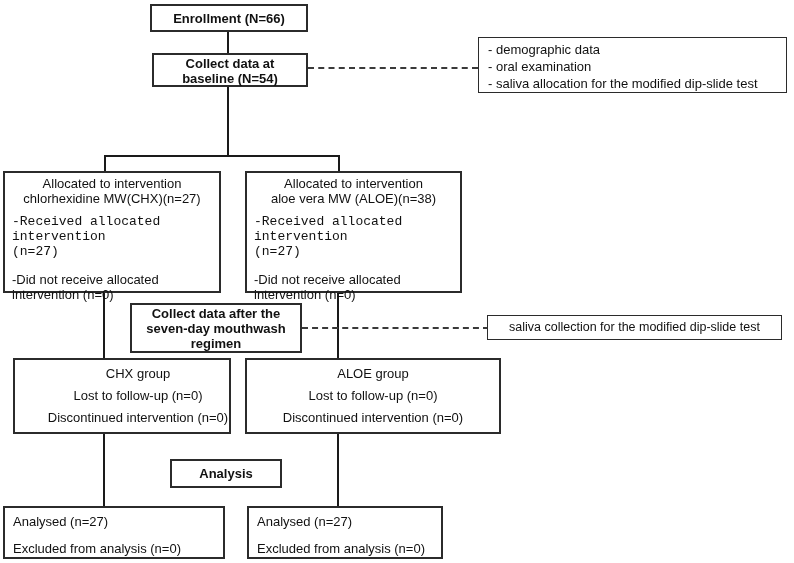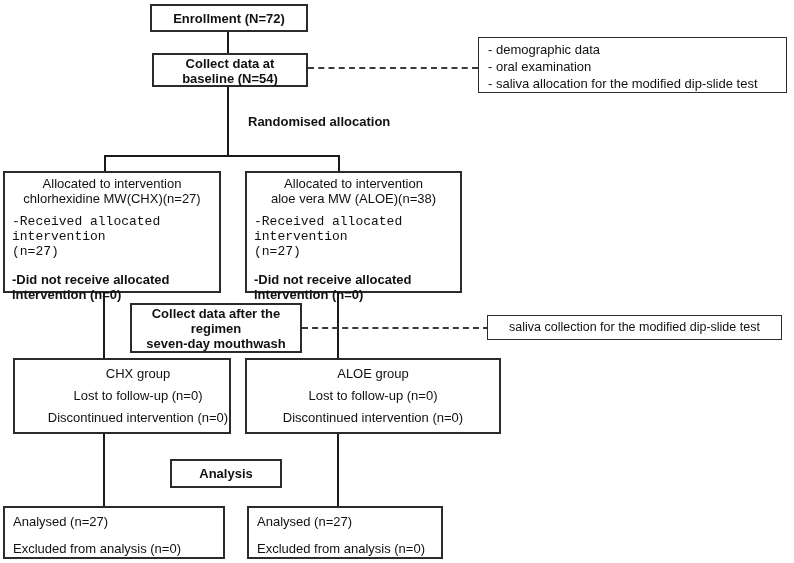--- a/index.html
+++ b/index.html
@@ -31,21 +31,21 @@
 
   #enrollment { left: 150px; top: 4px;  width: 158px; height: 28px; }
   #baseline   { left: 152px; top: 53px; width: 156px; height: 34px; padding-top: 1px; }
   #note1      { left: 478px; top: 37px; width: 309px; height: 56px; padding: 3px 0 0 9px; line-height: 17px; }
   #rand-label { position: absolute; left: 248px; top: 114px; font-weight: bold; }
 
   #alloc-left  { left: 3px;   top: 171px; width: 218px; height: 122px; padding: 3px 7px; }
   #alloc-right { left: 245px; top: 171px; width: 217px; height: 122px; padding: 3px 7px; }
   .alloc-title { text-align: center; line-height: 15px; }
   .alloc-item1 { text-align: left; line-height: 15px; margin-top: 8px; font-family: Liberation Mono, monospace; }
-  .alloc-item2 { text-align: left; line-height: 15px; margin-top: 13px; font-weight: bold; }
+  .alloc-item2 { text-align: left; line-height: 15px; margin-top: 13px; }
 
   #midbox { left: 130px; top: 303px; width: 172px; height: 50px; padding-top: 1px; }
   #note2  { left: 487px; top: 315px; width: 295px; height: 25px; font-size: 12.5px; }
 
   #group-left  { left: 13px;   top: 358px; width: 218px; height: 76px; padding-left: 32px; }
   #group-right { left: 245px; top: 358px; width: 256px; height: 76px; }
   .group-box { display: flex; flex-direction: column; justify-content: space-between;
                padding: 6px 0 7px 0; text-align: center; }
 
   #analysis { left: 170px; top: 459px; width: 112px; height: 29px; }
@@ -65,35 +65,34 @@
   <div class="vline" style="left:104px; top:155px; height:16px;"></div>
   <div class="vline" style="left:338px; top:155px; height:16px;"></div>
   <div class="vline" style="left:103px; top:292px; height:66px;"></div>
   <div class="vline" style="left:337px; top:292px; height:66px;"></div>
   <div class="vline" style="left:103px; top:433px; height:73px;"></div>
   <div class="vline" style="left:337px; top:433px; height:73px;"></div>
   <div class="dash" style="left:308px; top:67px;  width:170px;"></div>
   <div class="dash" style="left:302px; top:327px; width:187px;"></div>
 
   <div id="enrollment" class="box bold flexc">
-    <span>Enrollment (N=72)</span>
+    <span>Enrollment (N=66)</span>
   </div>
 
   <div id="baseline" class="box bold center">
     <div>Collect data at</div>
     <div>baseline (N=54)</div>
   </div>
 
   <div id="note1" class="box thin">
     <div>- demographic data</div>
     <div>- oral examination</div>
     <div>- saliva allocation for the modified dip-slide test</div>
   </div>
 
-  <div id="rand-label">Randomised allocation</div>
 
   <div id="alloc-left" class="box">
     <div class="alloc-title">Allocated to intervention</div>
     <div class="alloc-title">chlorhexidine MW(CHX)(n=27)</div>
     <div class="alloc-item1">
       <div>-Received allocated intervention</div>
       <div>(n=27)</div>
     </div>
     <div class="alloc-item2">
       <div>-Did not receive allocated</div>
@@ -109,22 +108,22 @@
       <div>(n=27)</div>
     </div>
     <div class="alloc-item2">
       <div>-Did not receive allocated</div>
       <div>intervention (n=0)</div>
     </div>
   </div>
 
   <div id="midbox" class="box bold center">
     <div>Collect data after the</div>
+    <div>seven-day mouthwash</div>
     <div>regimen</div>
-    <div>seven-day mouthwash</div>
   </div>
 
   <div id="note2" class="box thin flexc">
     <span>saliva collection for the modified dip-slide test</span>
   </div>
 
   <div id="group-left" class="box group-box">
     <div>CHX group</div>
     <div>Lost to follow-up (n=0)</div>
     <div>Discontinued intervention (n=0)</div>

